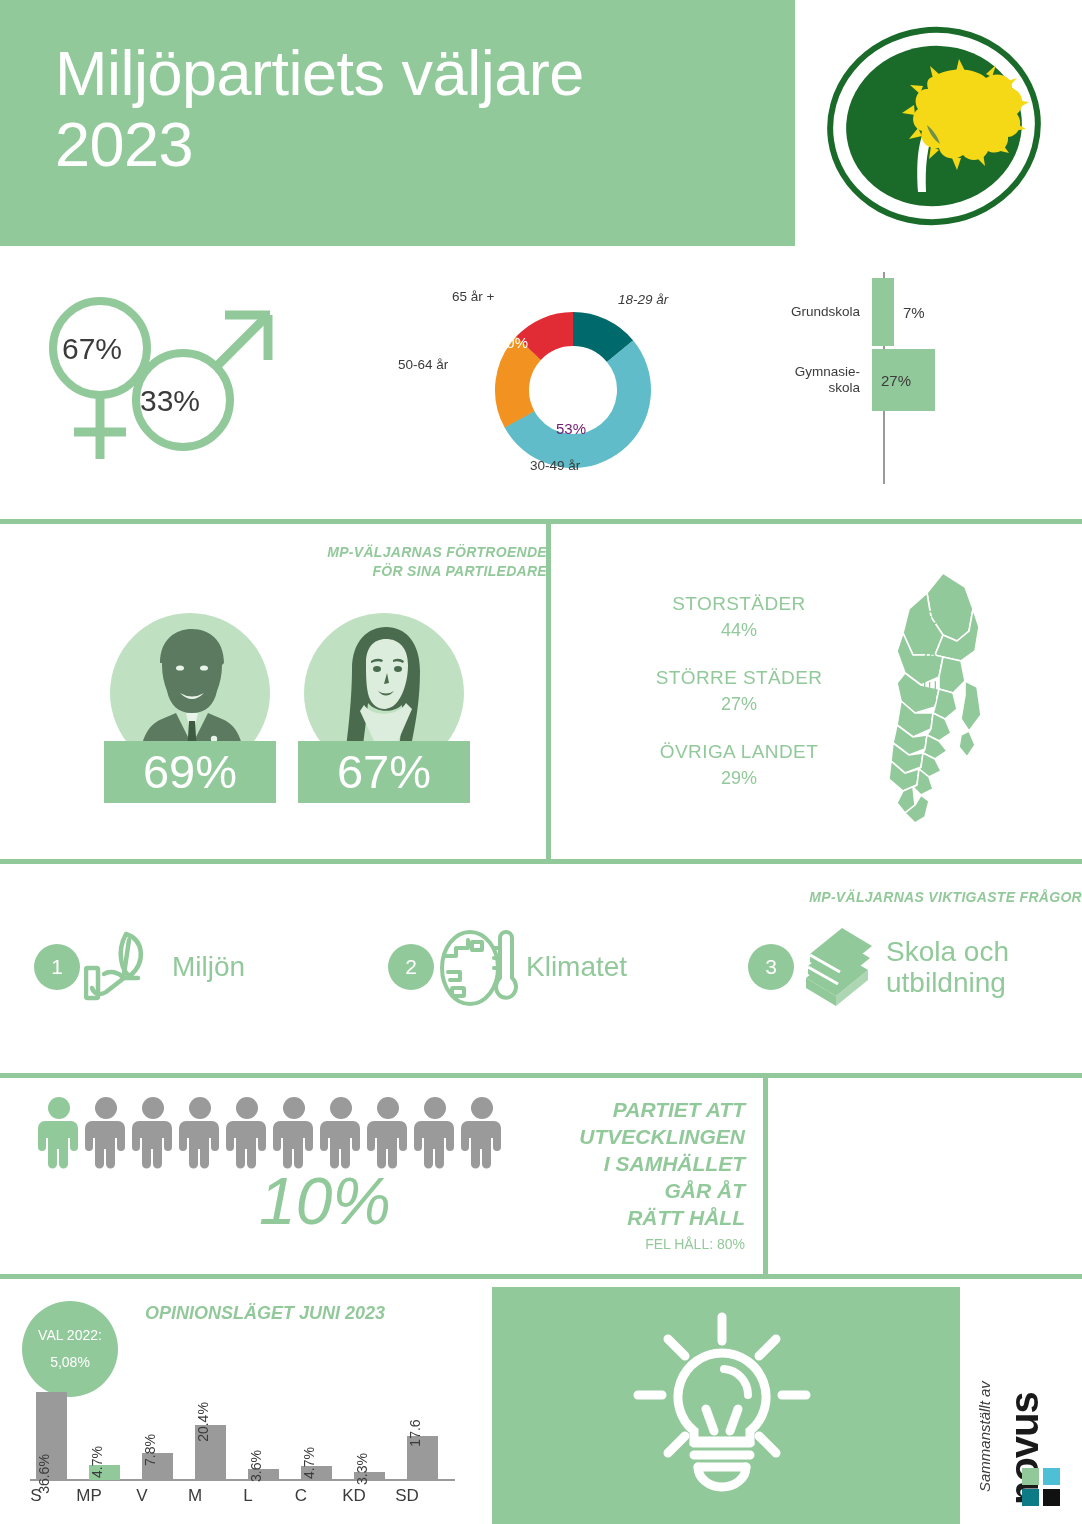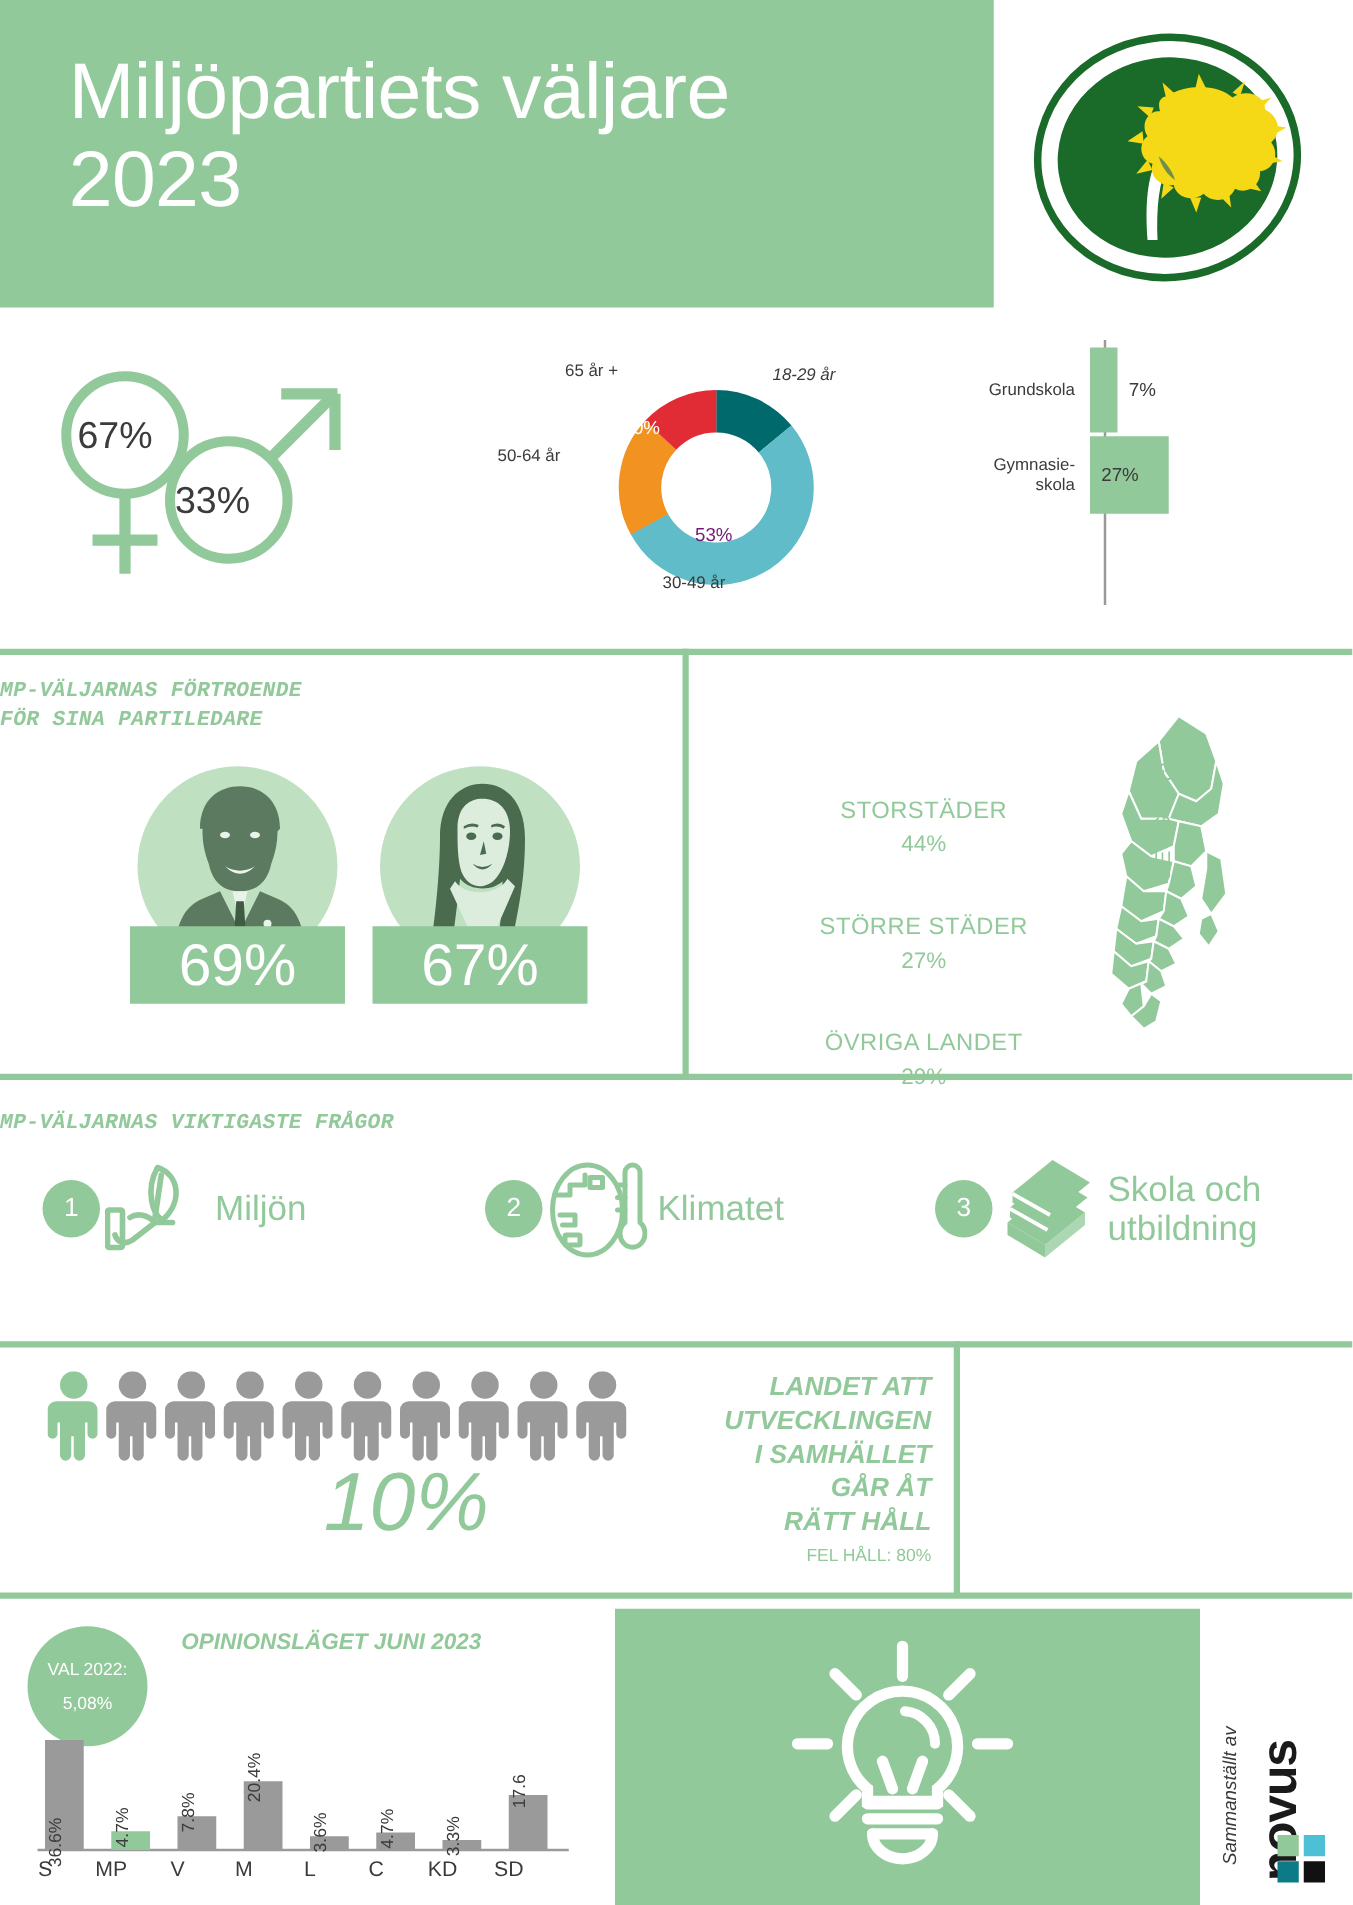--- a/index.html
+++ b/index.html
@@ -39,42 +39,42 @@
     line-height:1.18;padding-right:12px;
   }
   .edu-bar{background:#92c99a;display:flex;align-items:center;}
   .edu-pct{font-size:15px;color:#3b3b3b;padding-left:9px;white-space:nowrap;}
   .edu-axis{position:absolute;left:118px;top:8px;width:2px;height:212px;background:#9a9a9a;}
 
   
   .sep{position:absolute;background:#92c99a;}
 
   .panel-title{
-    font-size:17px;font-style:italic;font-weight:700;color:#92c99a;
-    text-align:left;line-height:1.35;letter-spacing:.3px;font-family:Liberation Mono, monospace;
+    font-size:14px;font-style:italic;font-weight:700;color:#92c99a;
+    text-align:right;line-height:1.35;letter-spacing:.3px;
   }
 
   
   .leaders{position:absolute;left:0px;top:521px;width:547px;height:343px;}
   .lead-row{position:absolute;left:0;top:92px;width:547px;height:240px;}
   .lead{position:absolute;width:188px;}
   .lead-photo{
     position:relative;width:160px;height:160px;border-radius:50%;
     background:#bfe0c1;overflow:hidden;margin:0 auto;
   }
   .lead-pct{
     position:absolute;left:0;top:128px;width:172px;height:62px;
     background:#92c99a;color:#fff;font-size:47px;line-height:62px;
     text-align:center;
   }
 
   
   .geo{position:absolute;left:549px;top:521px;width:533px;height:343px;}
   .geo-stats{position:absolute;left:45px;top:72px;width:290px;text-align:center;}
-  .geo-item{margin-bottom:26px;margin-top:45px;}
+  .geo-item{margin-bottom:26px;}
   .geo-name{font-size:19px;color:#92c99a;letter-spacing:.4px;}
   .geo-val{font-size:18px;color:#92c99a;margin-top:5px;}
   .geo-map{position:absolute;left:320px;top:48px;width:140px;height:270px;}
   .geo-side{
     position:absolute;left:372px;top:185px;font-size:17px;color:#92c99a;
     letter-spacing:1px;transform:rotate(-90deg);transform-origin:left top;
     white-space:nowrap;
   }
 
   
@@ -489,21 +489,21 @@
             <circle cx="21" cy="11" r="11"></circle>
             <path d="M9 24 h24 a7 7 0 0 1 7 7 v19 a4 4 0 0 1 -8 0 v-9 h-2 v26 a4.5 4.5 0 0 1 -9 0 v-15 h-2 v15 a4.5 4.5 0 0 1 -9 0 v-26 h-2 v9 a4 4 0 0 1 -8 0 v-19 a7 7 0 0 1 7 -7 Z"></path>
           </g>
         </g>
       </svg>
     </div>
 
     <div class="big10">10%</div>
 
     <div class="society-txt">
-      <div>LANDET ATT</div>
+      <div>PARTIET ATT</div>
       <div>UTVECKLINGEN</div>
       <div>I SAMHÄLLET</div>
       <div>GÅR ÅT</div>
       <div>RÄTT HÅLL</div>
       <div class="society-sub">FEL HÅLL: 80%</div>
     </div>
   </div>
 
 
   <div class="poll">

